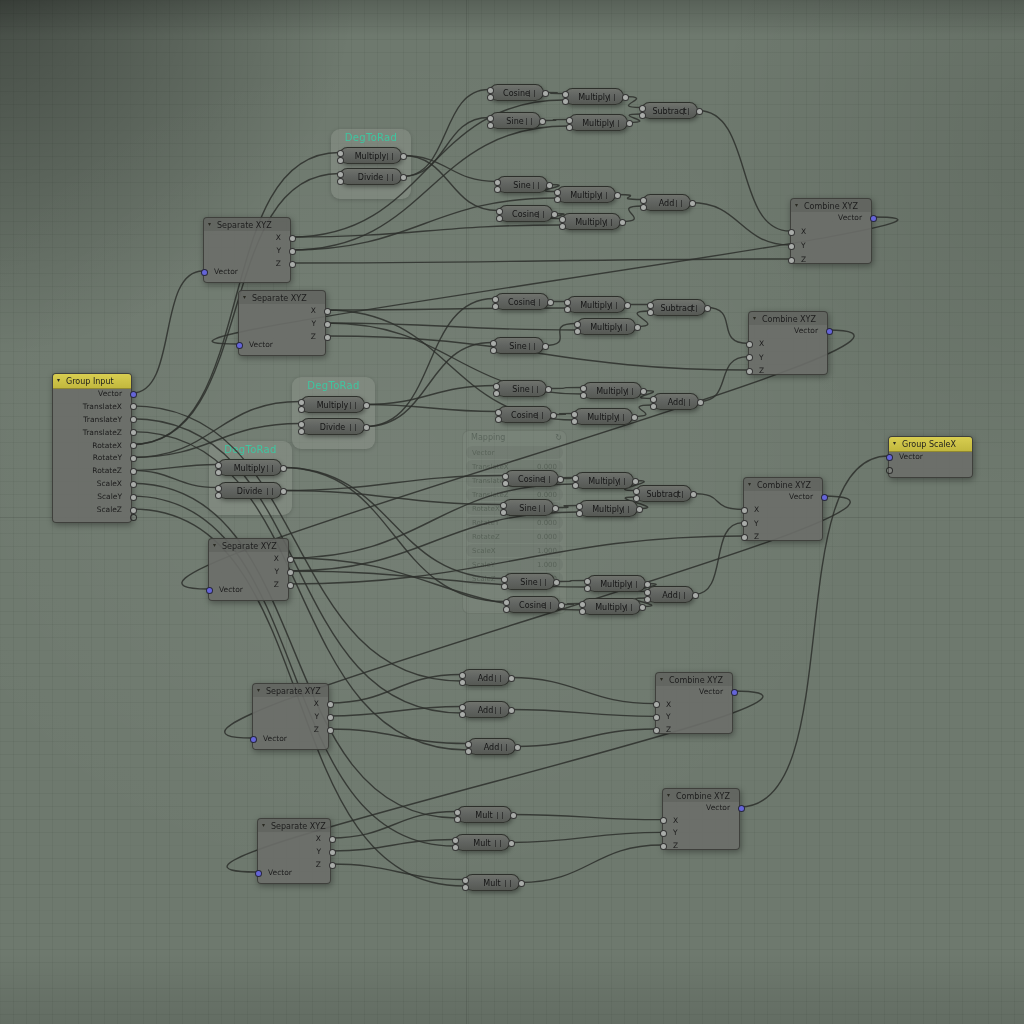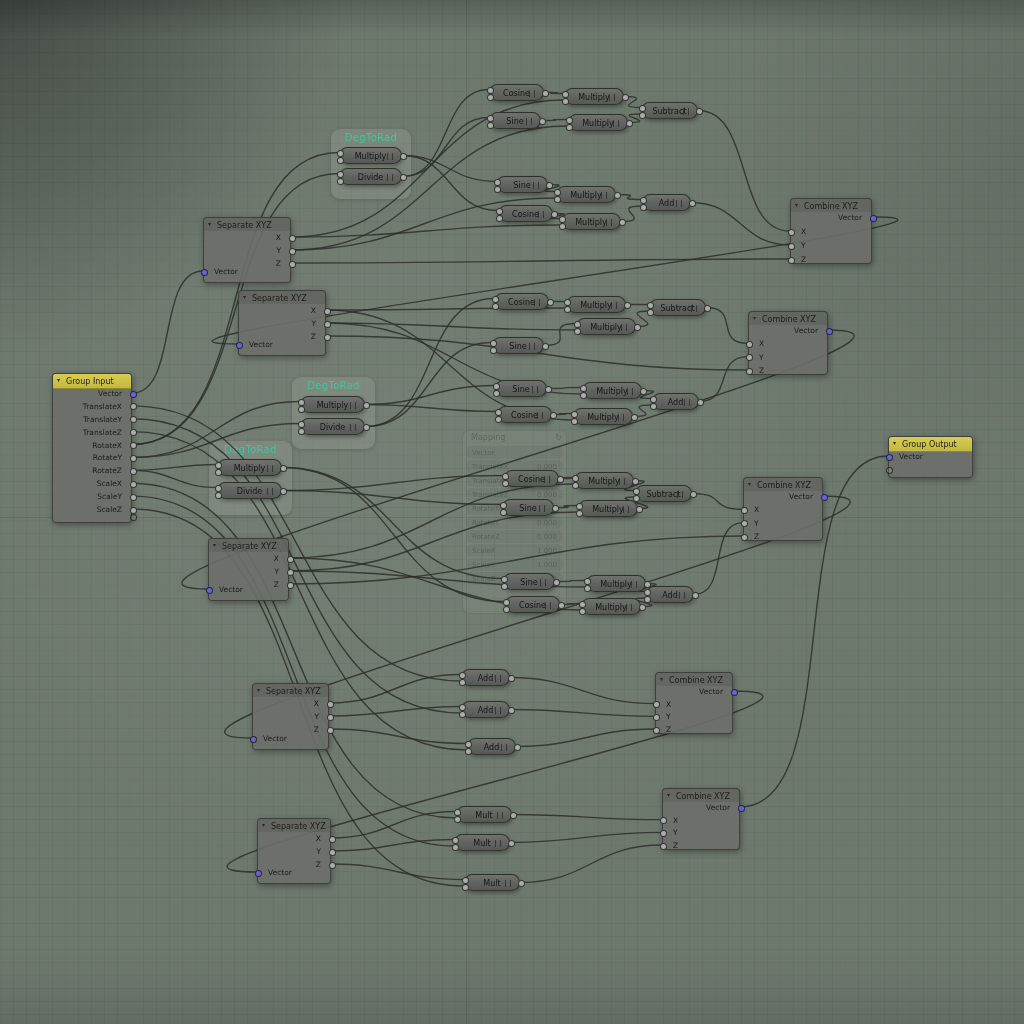--- a/index.html
+++ b/index.html
@@ -235,21 +235,21 @@
         <span class="sock" style="background: rgb(169, 172, 169); left: 76.5px; top: 106.722px;"></span>
         <span class="lab r" style="top: 119.111px; right: 9px;">ScaleY</span>
         <span class="sock" style="background: rgb(169, 172, 169); left: 76.5px; top: 119.611px;"></span>
         <span class="lab r" style="top: 132px; right: 9px;">ScaleZ</span>
         <span class="sock" style="background: rgb(169, 172, 169); left: 76.5px; top: 132.5px;"></span>
         <span class="sock open" style="left: 76.5px; top: 139.5px;"></span>
       </div>
       <div class="node group_out" style="left: 888px; top: 436px; width: 85px; height: 42px;">
         <div class="hdr io">
           <span class="tri">▾</span>
-          <span class="htitle">Group Output</span>
+          <span class="htitle">Group ScaleX</span>
         </div>
         <span class="sock" style="background: rgb(101, 101, 216); left: -3.5px; top: 16.5px;"></span>
         <span class="lab" style="top: 16px; left: 10px;">Vector</span>
         <span class="sock open" style="left: -3.5px; top: 29.5px;"></span>
       </div>
       <div class="node separate" style="left: 203px; top: 217px; width: 88px; height: 66px;">
         <div class="hdr">
           <span class="tri">▾</span>
           <span class="htitle">Separate XYZ</span>
         </div>

